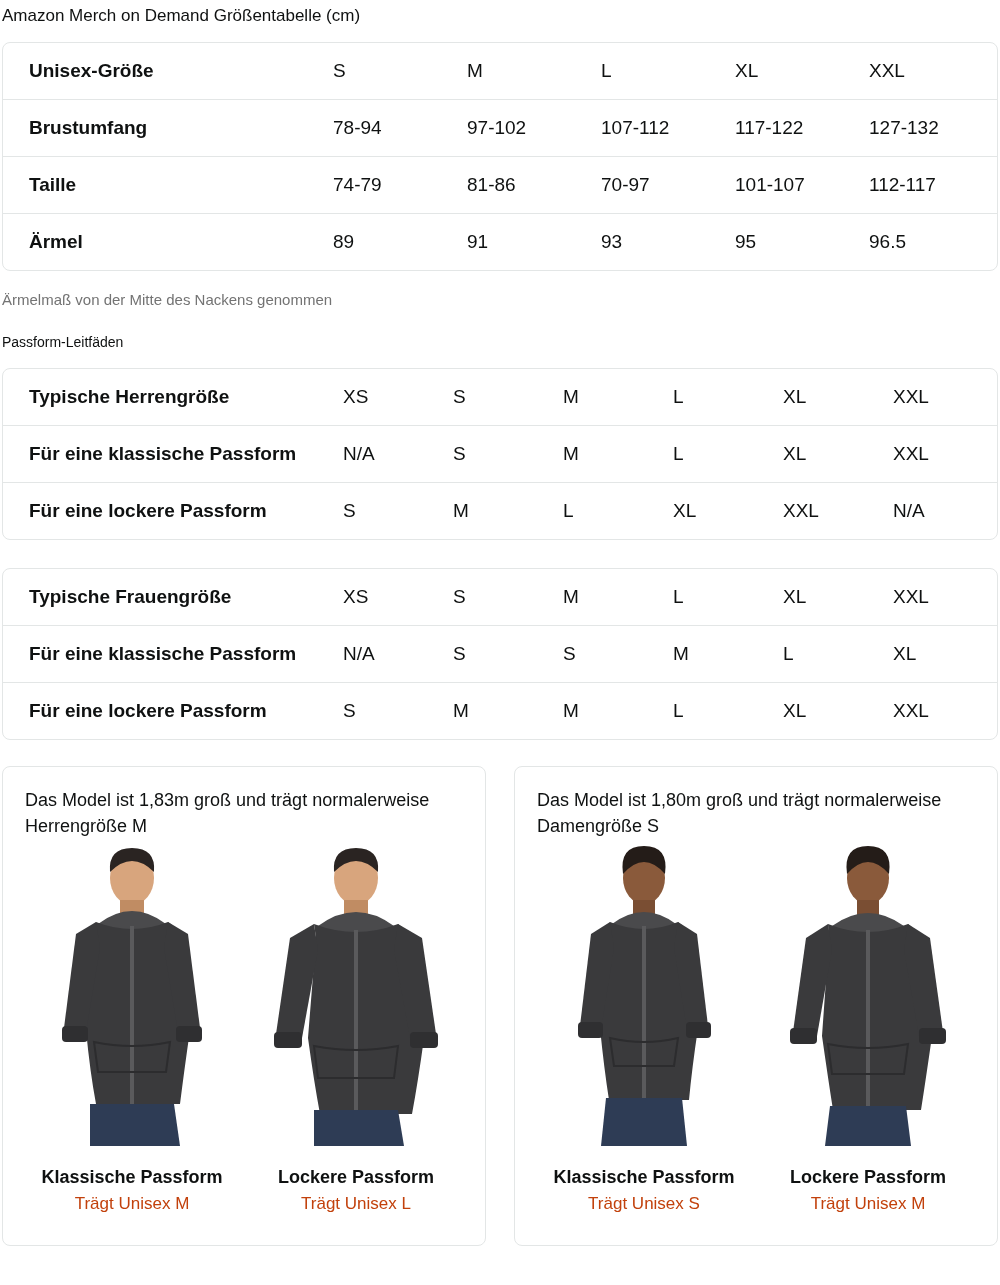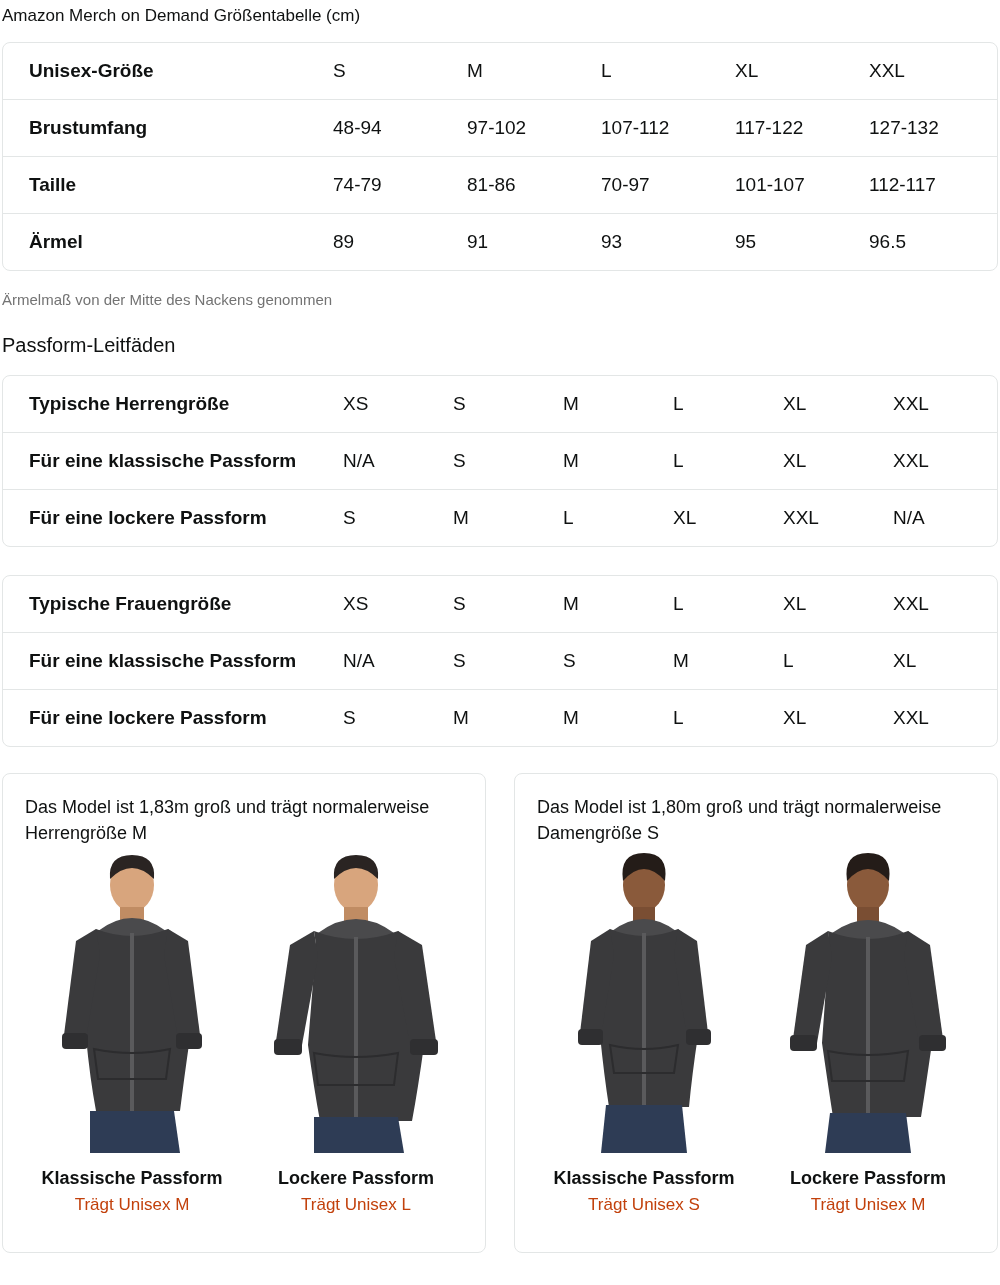--- a/index.html
+++ b/index.html
@@ -62,21 +62,21 @@
   .t-fit td { padding: 15px 0; font-size: 18px; }
   .t-fit td.label { width: 340px; padding-left: 24px; }
   .t-fit td.val   { width: 110px; }
 
   .note {
     font-size: 15px;
     color: #737373;
     padding: 12px 0 10px 2px;
   }
   .section-head {
-    font-size: 20px;
+    font-size: 14px;
     color: #0f1111;
     padding: 16px 0 10px 2px;
   }
   .gap-8 { height: 12px; }
 
   
   .models {
     display: flex;
     gap: 28px;
     margin: 26px 2px 0 2px;
@@ -107,21 +107,21 @@
     width: 50%;
     display: flex;
     flex-direction: column;
     align-items: center;
     justify-content: flex-end;
   }
   .fit-labels {
     display: flex;
     justify-content: space-around;
     gap: 10px;
-    margin-top: 12px;
+    margin-top: 18px;
   }
   .fit-block {
     width: 50%;
     text-align: center;
   }
   .fit-name {
     font-size: 18px;
     font-weight: bold;
     color: #0f1111;
     line-height: 1.5;
@@ -146,21 +146,21 @@
         <tr>
           <td class="label">Unisex-Größe</td>
           <td class="val">S</td>
           <td class="val">M</td>
           <td class="val">L</td>
           <td class="val">XL</td>
           <td class="val">XXL</td>
         </tr>
         <tr>
           <td class="label">Brustumfang</td>
-          <td class="val">48-94</td>
+          <td class="val">78-94</td>
           <td class="val">97-102</td>
           <td class="val">107-112</td>
           <td class="val">117-122</td>
           <td class="val">127-132</td>
         </tr>
         <tr>
           <td class="label">Taille</td>
           <td class="val">74-79</td>
           <td class="val">81-86</td>
           <td class="val">70-97</td>

